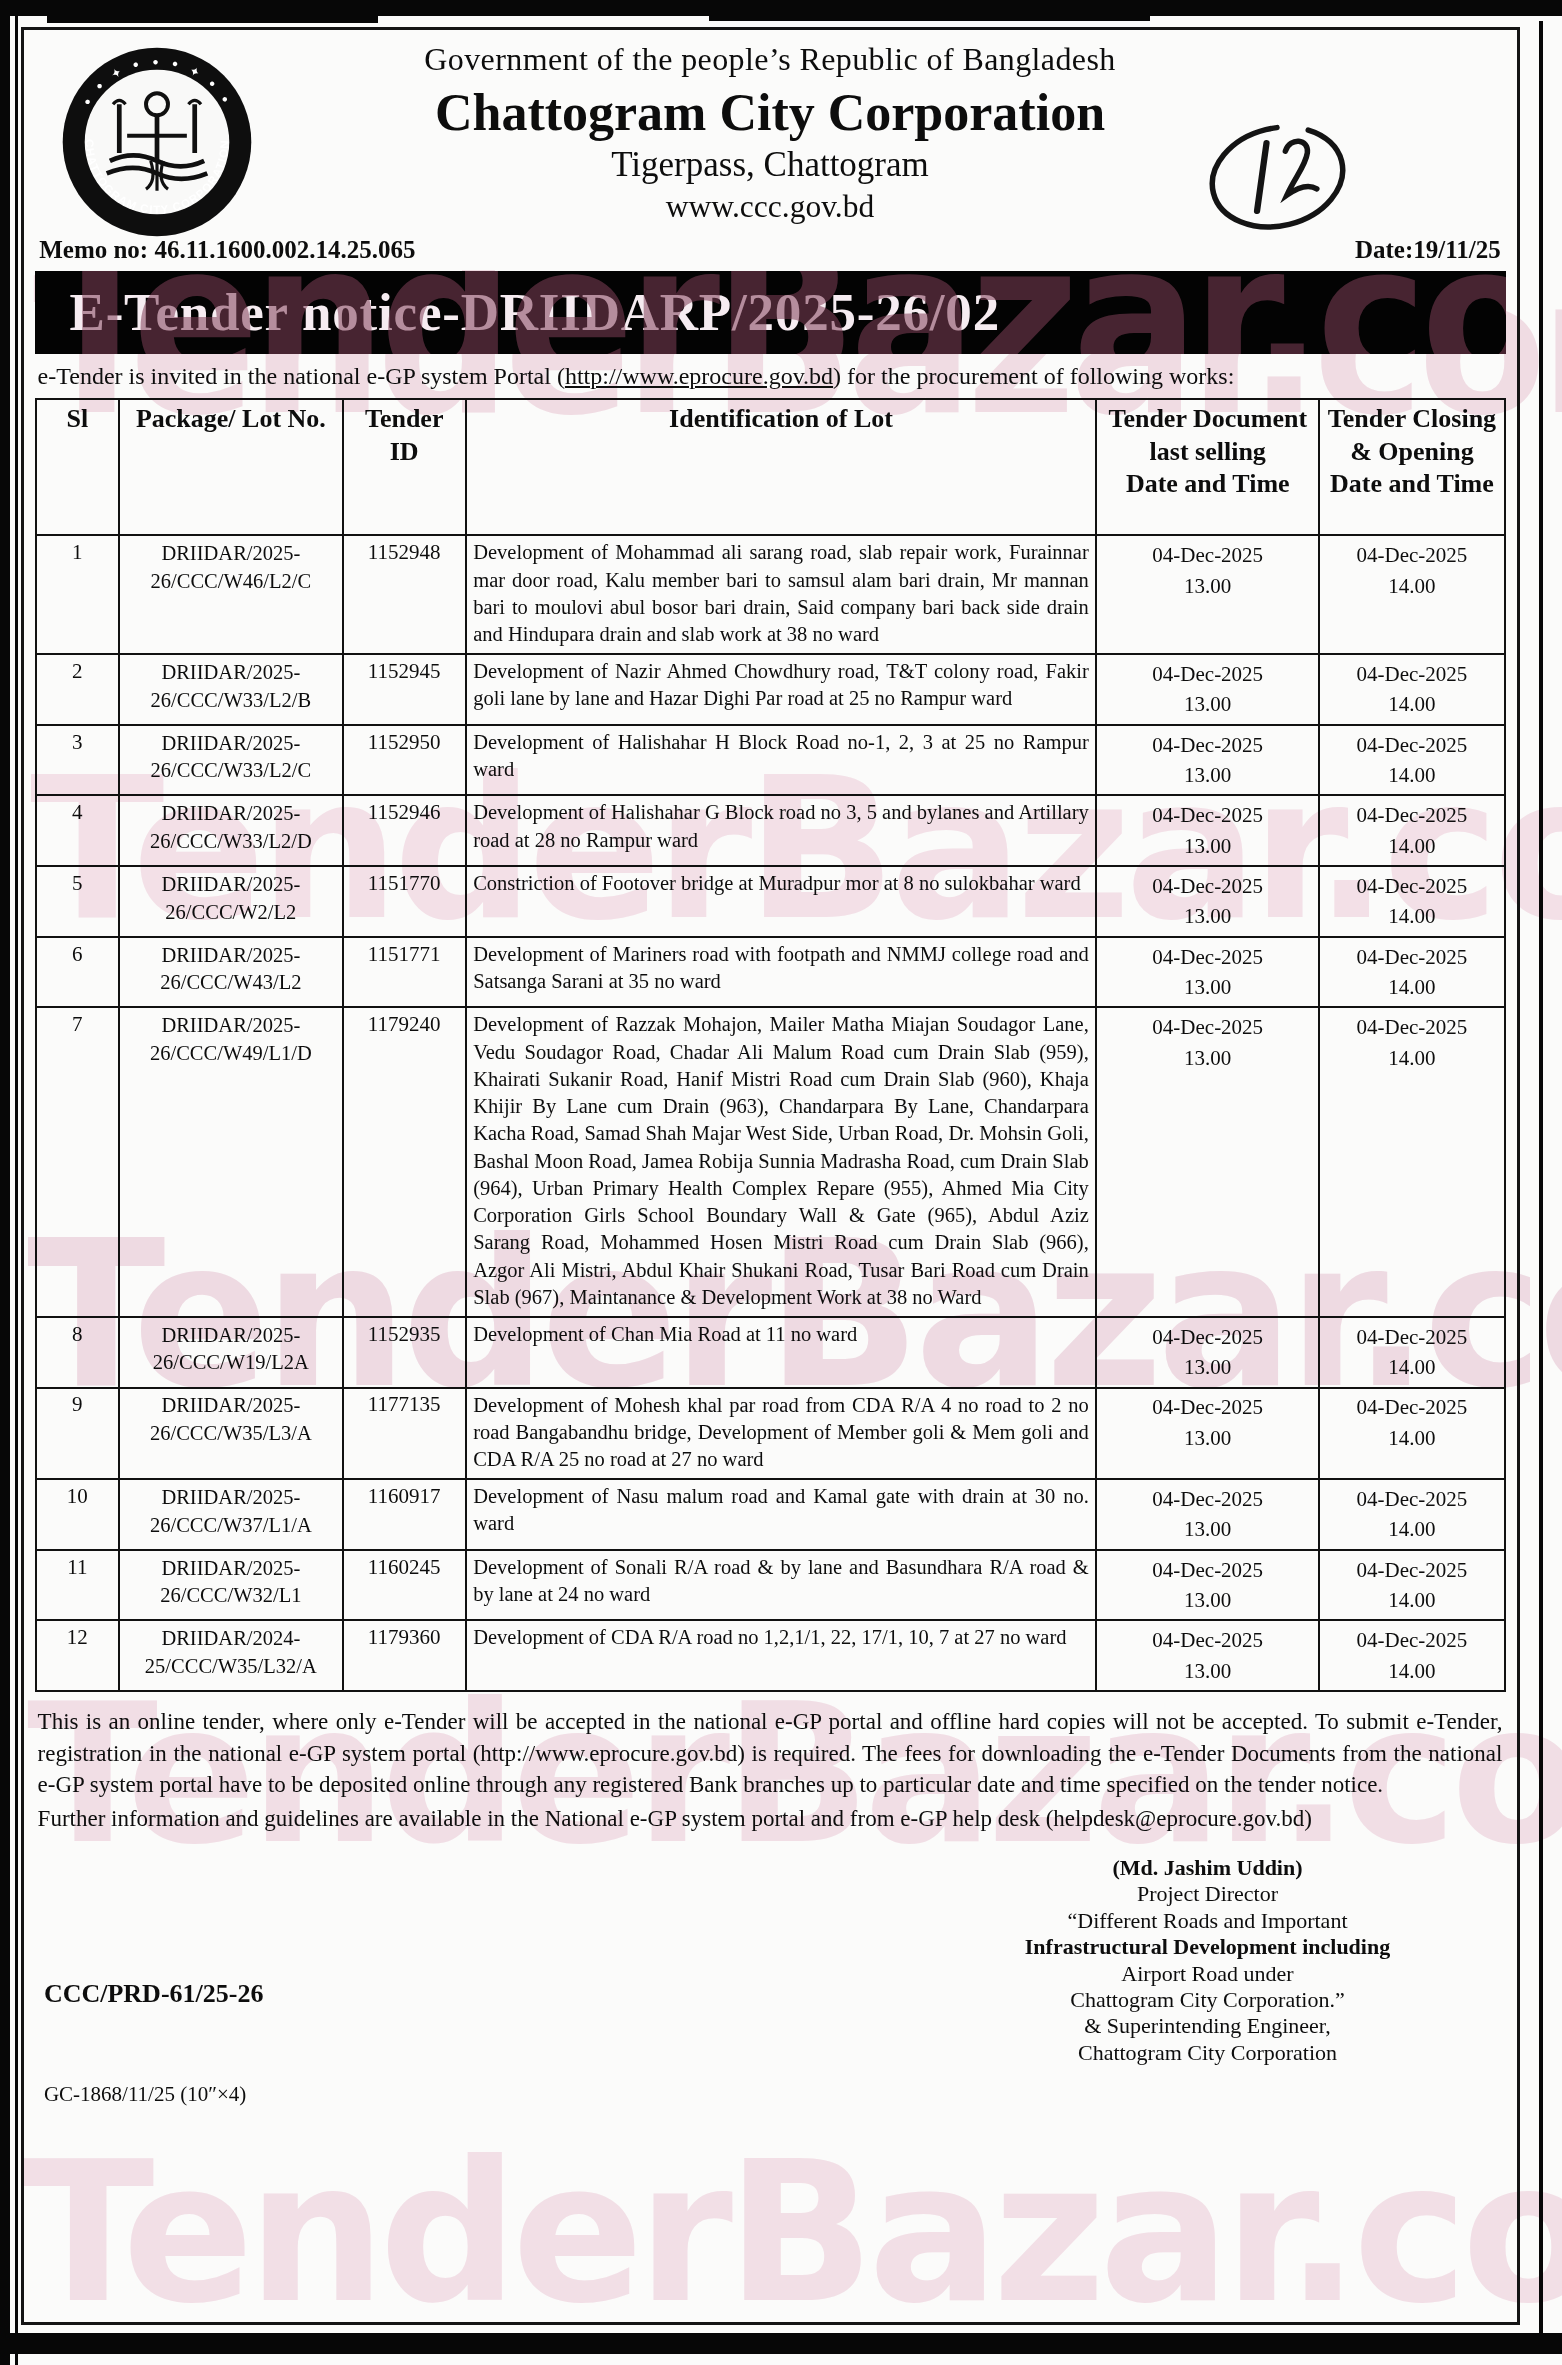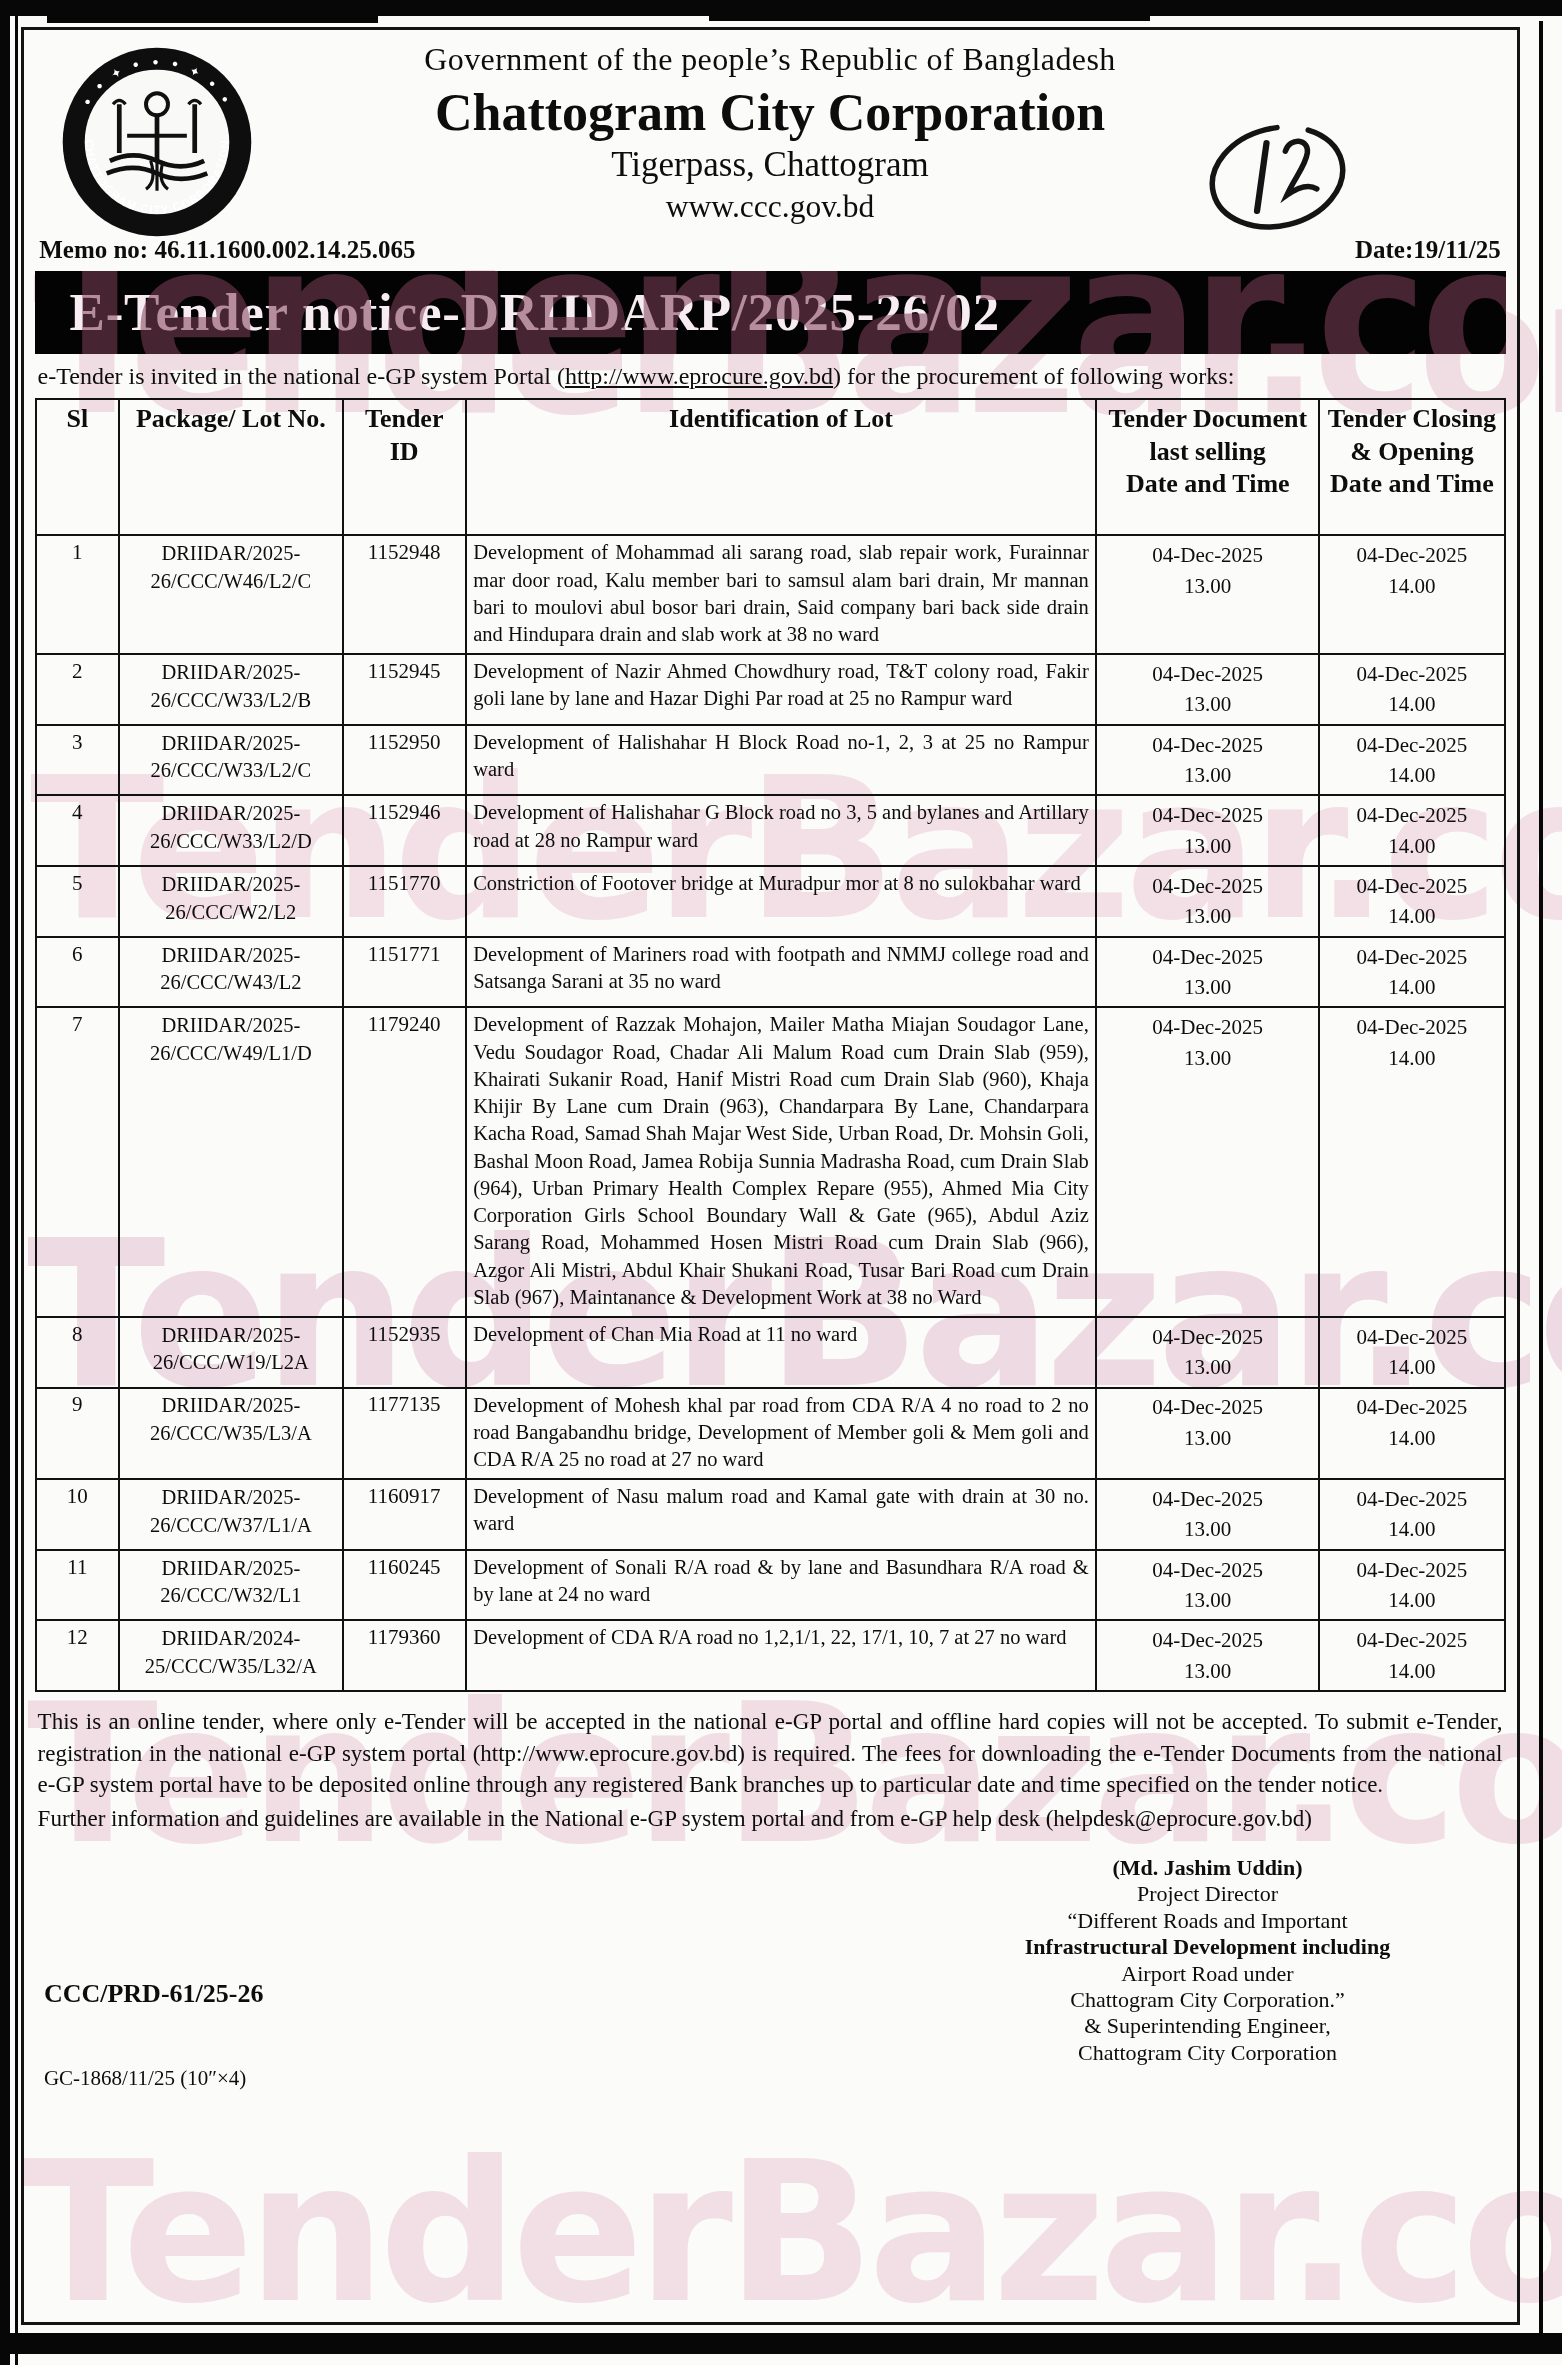--- a/index.html
+++ b/index.html
@@ -97,21 +97,21 @@
 
   
   .footer{position:relative;margin-top:20.5px;height:252px;}
   .sig{
     margin-left:auto;margin-right:38px;width:520px;text-align:center;
     font-size:22px;line-height:1.2;
   }
   .sig .l0{font-weight:bold;}
   .sig .l3{font-weight:bold;}
   .ref-no{position:absolute;left:9.4px;top:124px;font-size:26px;font-weight:bold;}
-  .press-line{position:absolute;left:9.4px;top:211px;font-size:21px;}
+  .press-line{position:absolute;left:9.4px;top:227px;font-size:21px;}
 </style>
 </head>
 <body>
 
 <div class="wm wm1">TenderBazar.com</div>
 <div class="wm wm2">TenderBazar.com</div>
 <div class="wm wm3">TenderBazar.com</div>
 <div class="wm wm4">TenderBazar.com</div>
 <div class="wm wm5">TenderBazar.com</div>
 

